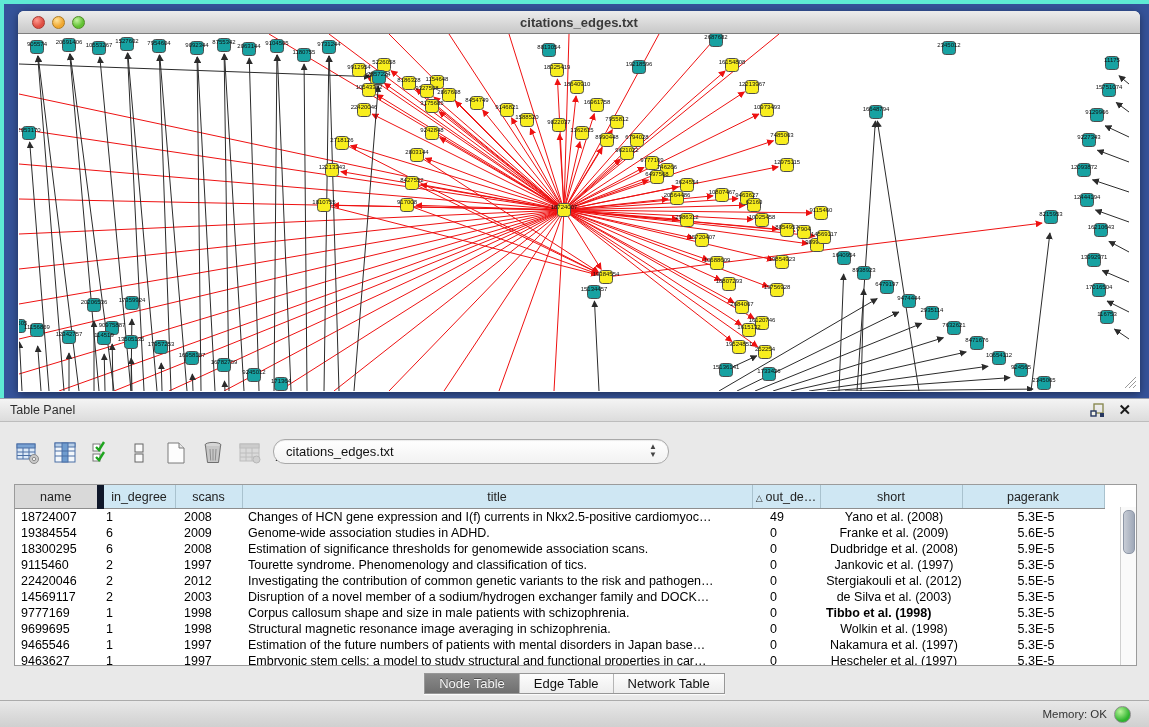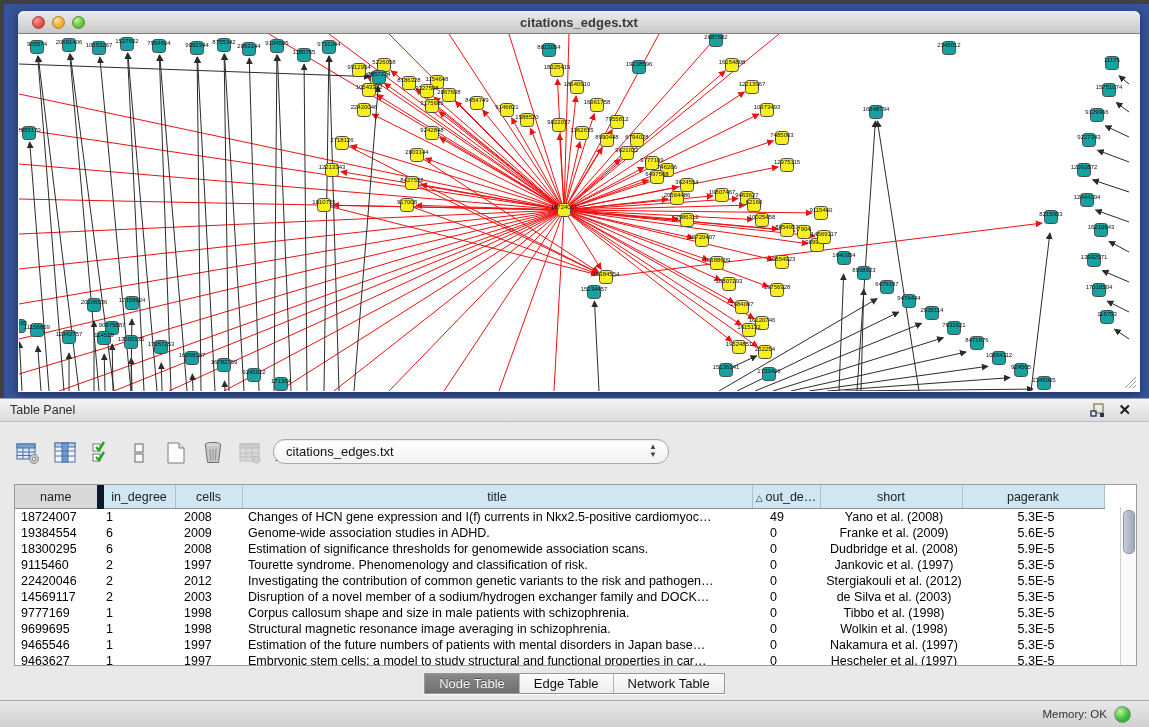--- a/index.html
+++ b/index.html
@@ -1,17 +1,17 @@
 <!DOCTYPE html>
 <html><head>
 <meta charset="utf-8">
 <style>
   html,body{margin:0;padding:0;}
   body{font-family:"Liberation Sans",sans-serif;-webkit-font-smoothing:antialiased;}
-  #app{position:relative;width:1149px;height:727px;background:#404040;overflow:hidden;}
+  #app{position:relative;width:1149px;height:727px;background:#5eead4;overflow:hidden;}
   
   #desktop{position:absolute;left:4px;top:4px;width:1145px;height:394px;background:#35539a;}
   #netwin{position:absolute;left:14px;top:7px;width:1122px;height:381px;border-radius:6px 6px 0 0;
           box-shadow:0 2px 8px rgba(0,0,0,.45);background:#fff;}
   #titlebar{position:absolute;left:0;top:0;width:100%;height:23px;border-radius:6px 6px 0 0;
             background:linear-gradient(#ececec,#c8c8c8);border-bottom:1px solid #7e7e7e;box-sizing:border-box;}
   .tl{position:absolute;top:5px;width:13px;height:13px;border-radius:50%;box-sizing:border-box;}
   #tl-red{left:14px;background:radial-gradient(circle at 35% 30%,#ff9a90,#df4f43 60%);border:1px solid #a8372f;}
   #tl-yellow{left:34px;background:radial-gradient(circle at 35% 30%,#ffe39a,#f0a831 60%);border:1px solid #b07c1e;}
   #tl-green{left:54px;background:radial-gradient(circle at 35% 30%,#c4f3a0,#62c234 60%);border:1px solid #4e8c24;}
@@ -571,21 +571,21 @@
             <col style="width: 67px;">
             <col style="width: 510px;">
             <col style="width: 68px;">
             <col style="width: 142px;">
             <col style="width: 142px;">
           </colgroup>
         <thead>
             <tr id="hdr-row">
               <th class="namecol">name</th>
               <th class="">in_degree</th>
-              <th class="">cells</th>
+              <th class="">scans</th>
               <th class="">title</th>
               <th class=""><span class="sort-tri">△</span>out_de…</th>
               <th class="">short</th>
               <th class="">pagerank</th>
             </tr>
           </thead>
         <tbody id="body-rows">
             <tr>
               <td>18724007</td>
               <td>1</td>
@@ -610,21 +610,21 @@
               <td style="padding-left: 9px;">2008</td>
               <td>Estimation of significance thresholds for genomewide association scans.</td>
               <td style="padding-left: 18px;">0</td>
               <td style="text-align: center;">Dudbridge et al. (2008)</td>
               <td style="text-align: center;">5.9E-5</td>
             </tr>
             <tr>
               <td>9115460</td>
               <td>2</td>
               <td style="padding-left: 9px;">1997</td>
-              <td>Tourette syndrome. Phenomenology and classification of risk.</td>
+              <td>Tourette syndrome. Phenomenology and classification of tics.</td>
               <td style="padding-left: 18px;">0</td>
               <td style="text-align: center;">Jankovic et al. (1997)</td>
               <td style="text-align: center;">5.3E-5</td>
             </tr>
             <tr>
               <td>22420046</td>
               <td>2</td>
               <td style="padding-left: 9px;">2012</td>
               <td>Investigating the contribution of common genetic variants to the risk and pathogen…</td>
               <td style="padding-left: 18px;">0</td>
@@ -639,21 +639,21 @@
               <td style="padding-left: 18px;">0</td>
               <td style="text-align: center;">de Silva et al. (2003)</td>
               <td style="text-align: center;">5.3E-5</td>
             </tr>
             <tr>
               <td>9777169</td>
               <td>1</td>
               <td style="padding-left: 9px;">1998</td>
               <td>Corpus callosum shape and size in male patients with schizophrenia.</td>
               <td style="padding-left: 18px;">0</td>
-              <td style="text-align: center;">Tibbo et al. (1998)</td>
+              <td style="text-align: left; font-weight: bold;">Tibbo et al. (1998)</td>
               <td style="text-align: center;">5.3E-5</td>
             </tr>
             <tr>
               <td>9699695</td>
               <td>1</td>
               <td style="padding-left: 9px;">1998</td>
               <td>Structural magnetic resonance image averaging in schizophrenia.</td>
               <td style="padding-left: 18px;">0</td>
               <td style="text-align: center;">Wolkin et al. (1998)</td>
               <td style="text-align: center;">5.3E-5</td>

